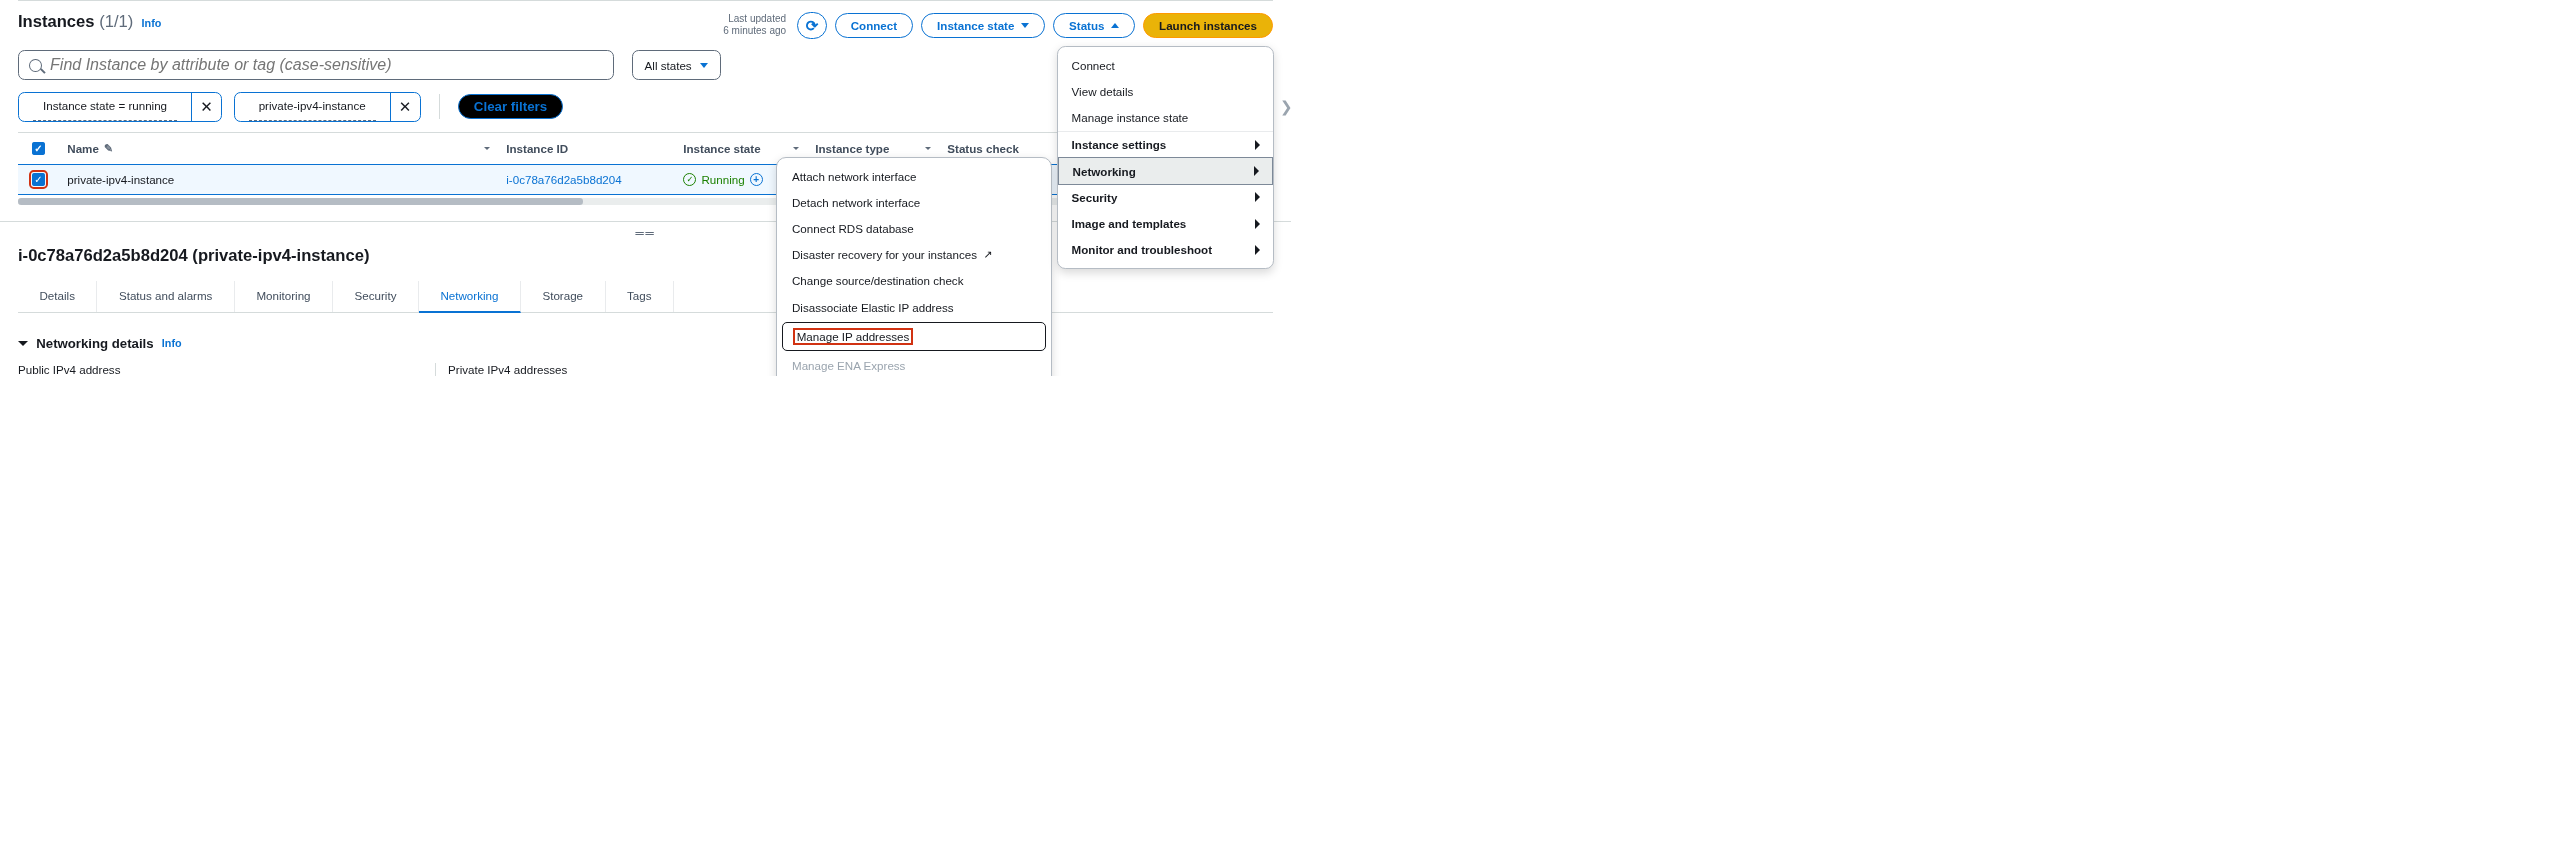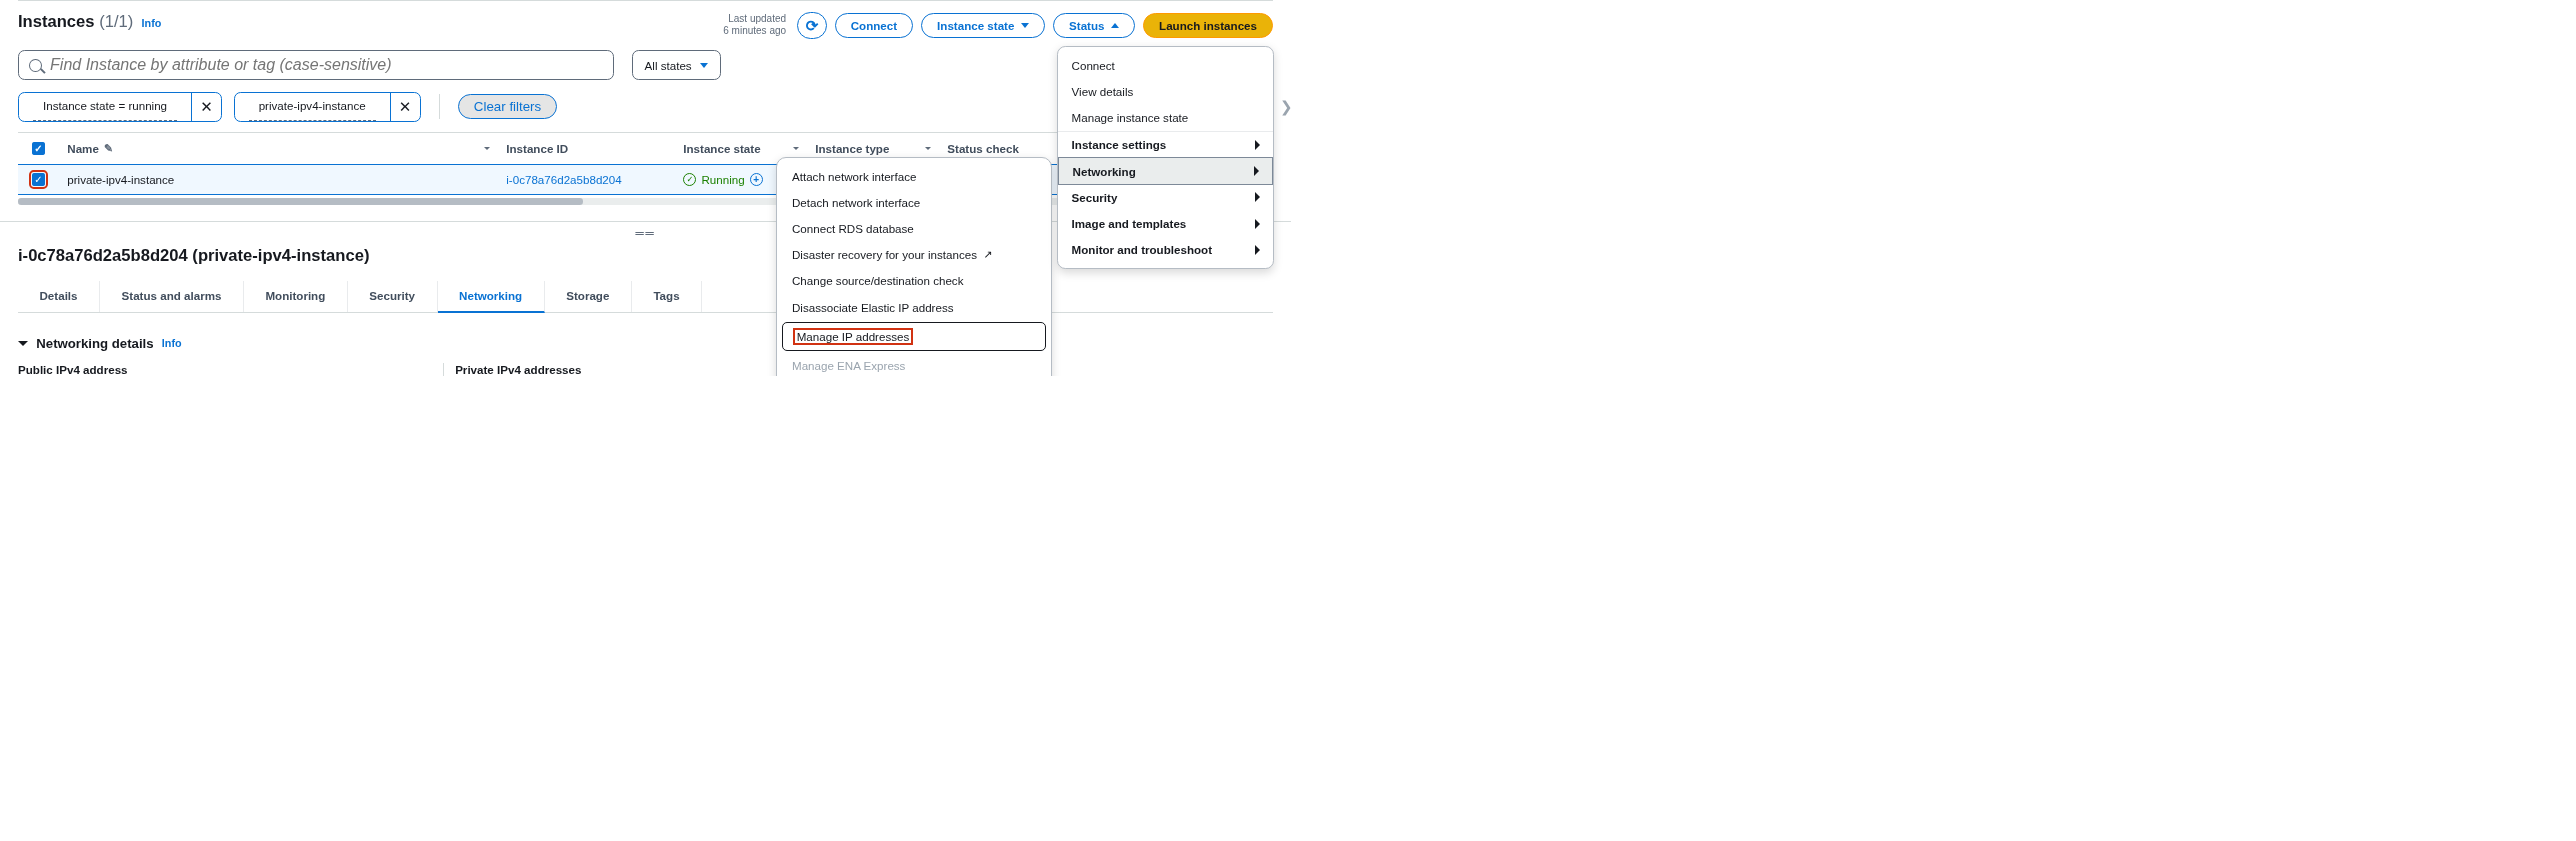--- a/index.html
+++ b/index.html
@@ -22,21 +22,21 @@
 .search-row{display:flex;align-items:center;gap:18px;margin-bottom:11.6px}
 .search-box{flex:0 0 596px;display:flex;align-items:center;border:0.8px solid #5f6b7a;border-radius:6.6px;padding:5px 10px;height:30px;gap:8.3px}
 .search-box input{border:none;outline:none;width:100%;font-size:16px;font-style:italic;color:#5f6b7a}
 .states-dd{border:0.8px solid #5f6b7a;border-radius:6.6px;padding:5px 11.6px;height:30px;display:flex;align-items:center;gap:8.3px;cursor:pointer}
 .states-dd .caret-down{border-top-color:#0972d3}
 .filter-row{display:flex;align-items:center;gap:11.6px;margin-bottom:10px}
 .token{display:flex;align-items:center;border:1.2px solid #0972d3;border-radius:6.6px;overflow:hidden;height:30px}
 .token .lbl{padding:0 10px;border-bottom:0.8px dashed #5f6b7a;margin:0 14px;line-height:26.5px}
 .token .x{border-left:0.8px solid #0972d3;width:30px;height:100%;display:flex;align-items:center;justify-content:center;font-size:15px;cursor:pointer}
 .vdiv{width:0.8px;height:25px;background:#d5dbdb;margin:0 6.6px}
-.clear-btn{border:1.2px solid #0972d3;color:#0972d3;background:#e5e5e5;border-radius:16.6px;padding:4.1px 15px;font-weight:400;cursor:pointer}
+.clear-btn{border:1.2px solid #0972d3;color:#0972d3;background:#000000;border-radius:16.6px;padding:4.1px 15px;font-weight:700;cursor:pointer}
 .table-wrap{border-top:0.8px solid #d5dbdb}
 .th-row,.td-row{display:flex;align-items:center;height:31px}
 .th-row{color:#414d5c;font-weight:600}
 .th-row>div,.td-row>div{padding:0 8.3px;display:flex;align-items:center;gap:5px}
 .col-chk{width:41px;justify-content:center}
 .col-name{width:439px;position:relative}
 .col-id{width:177px}
 .col-state{width:132px}
 .col-type{width:132px}
 .col-status{width:132px}
@@ -52,26 +52,26 @@
 .plus-circ{width:13.2px;height:13.2px;border:1.7px solid #0972d3;border-radius:50%;display:inline-flex;align-items:center;justify-content:center;color:#0972d3;font-size:10px;font-weight:700}
 .sort-caret{display:inline-flex;flex-direction:column;gap:0.8px;margin-left:auto}
 .sort-caret span{width:0;height:0;border-left:3.3px solid transparent;border-right:3.3px solid transparent}
 .sort-caret .d{border-top:3.3px solid #5f6b7a}
 .scroll-track{height:6.6px;background:#eaeded;border-radius:3.3px;margin:3.3px 0 8.3px 0;position:relative}
 .scroll-thumb{position:absolute;left:0;width:45%;top:0;bottom:0;background:#b5bcc4;border-radius:3.3px}
 .splitter{border-top:0.8px solid #d5dbdb;margin:16.6px -18px 0;position:relative;height:13.2px}
 .splitter .grip{position:absolute;left:50%;top:3.3px;transform:translateX(-50%);color:#5f6b7a;letter-spacing:1.7px}
 .detail-title{font-size:16.6px;font-weight:700;margin:11.6px 0 15px}
 .tabs{display:flex;border-bottom:0.8px solid #d5dbdb;gap:0}
-.tab{padding:8.3px 21.5px;font-weight:700;color:#414d5c;cursor:pointer;border-right:0.8px solid #e9ebed}
+.tab{padding:8.3px 21.5px;font-weight:400;color:#414d5c;cursor:pointer;border-right:0.8px solid #e9ebed}
 .tab.active{color:#0972d3;border-bottom:2.5px solid #0972d3;margin-bottom:-0.8px}
 .section-hdr{display:flex;align-items:center;gap:8.3px;margin:23px 0 11.6px;font-weight:700;font-size:13.2px}
 .section-hdr .tri{width:0;height:0;border-left:5px solid transparent;border-right:5px solid transparent;border-top:5.8px solid #16191f}
 .props{display:flex;gap:50px}
-.prop{font-weight:700}
+.prop{font-weight:400}
 .prop .pv{border-left:0.8px solid #d5dbdb;padding-left:11.6px;margin-top:1.7px}
 
 .menu{position:absolute;top:46px;right:16.6px;width:217px;background:#fff;border:0.8px solid #b5bcc4;border-radius:8.3px;box-shadow:0 3.3px 10px rgba(0,0,0,.15);padding:5px 0;z-index:50}
 .menu .mi{padding:6.6px 13.2px;display:flex;align-items:center;justify-content:space-between;cursor:pointer}
 .menu .mi.sep-top{border-top:0.8px solid #e9ebed}
 .menu .mi.hl{background:#eaeded;border:0.8px solid #7d8998;margin:-0.8px 0}
 .menu .mi.bold{font-weight:700}
 
 .submenu{position:absolute;top:157px;left:776px;width:276px;background:#fff;border:0.8px solid #b5bcc4;border-radius:10px;box-shadow:0 3.3px 10px rgba(0,0,0,.15);padding:5px 0;z-index:40}
 .submenu .mi{padding:6.6px 15px;cursor:pointer;display:flex;align-items:center;gap:6.6px}

